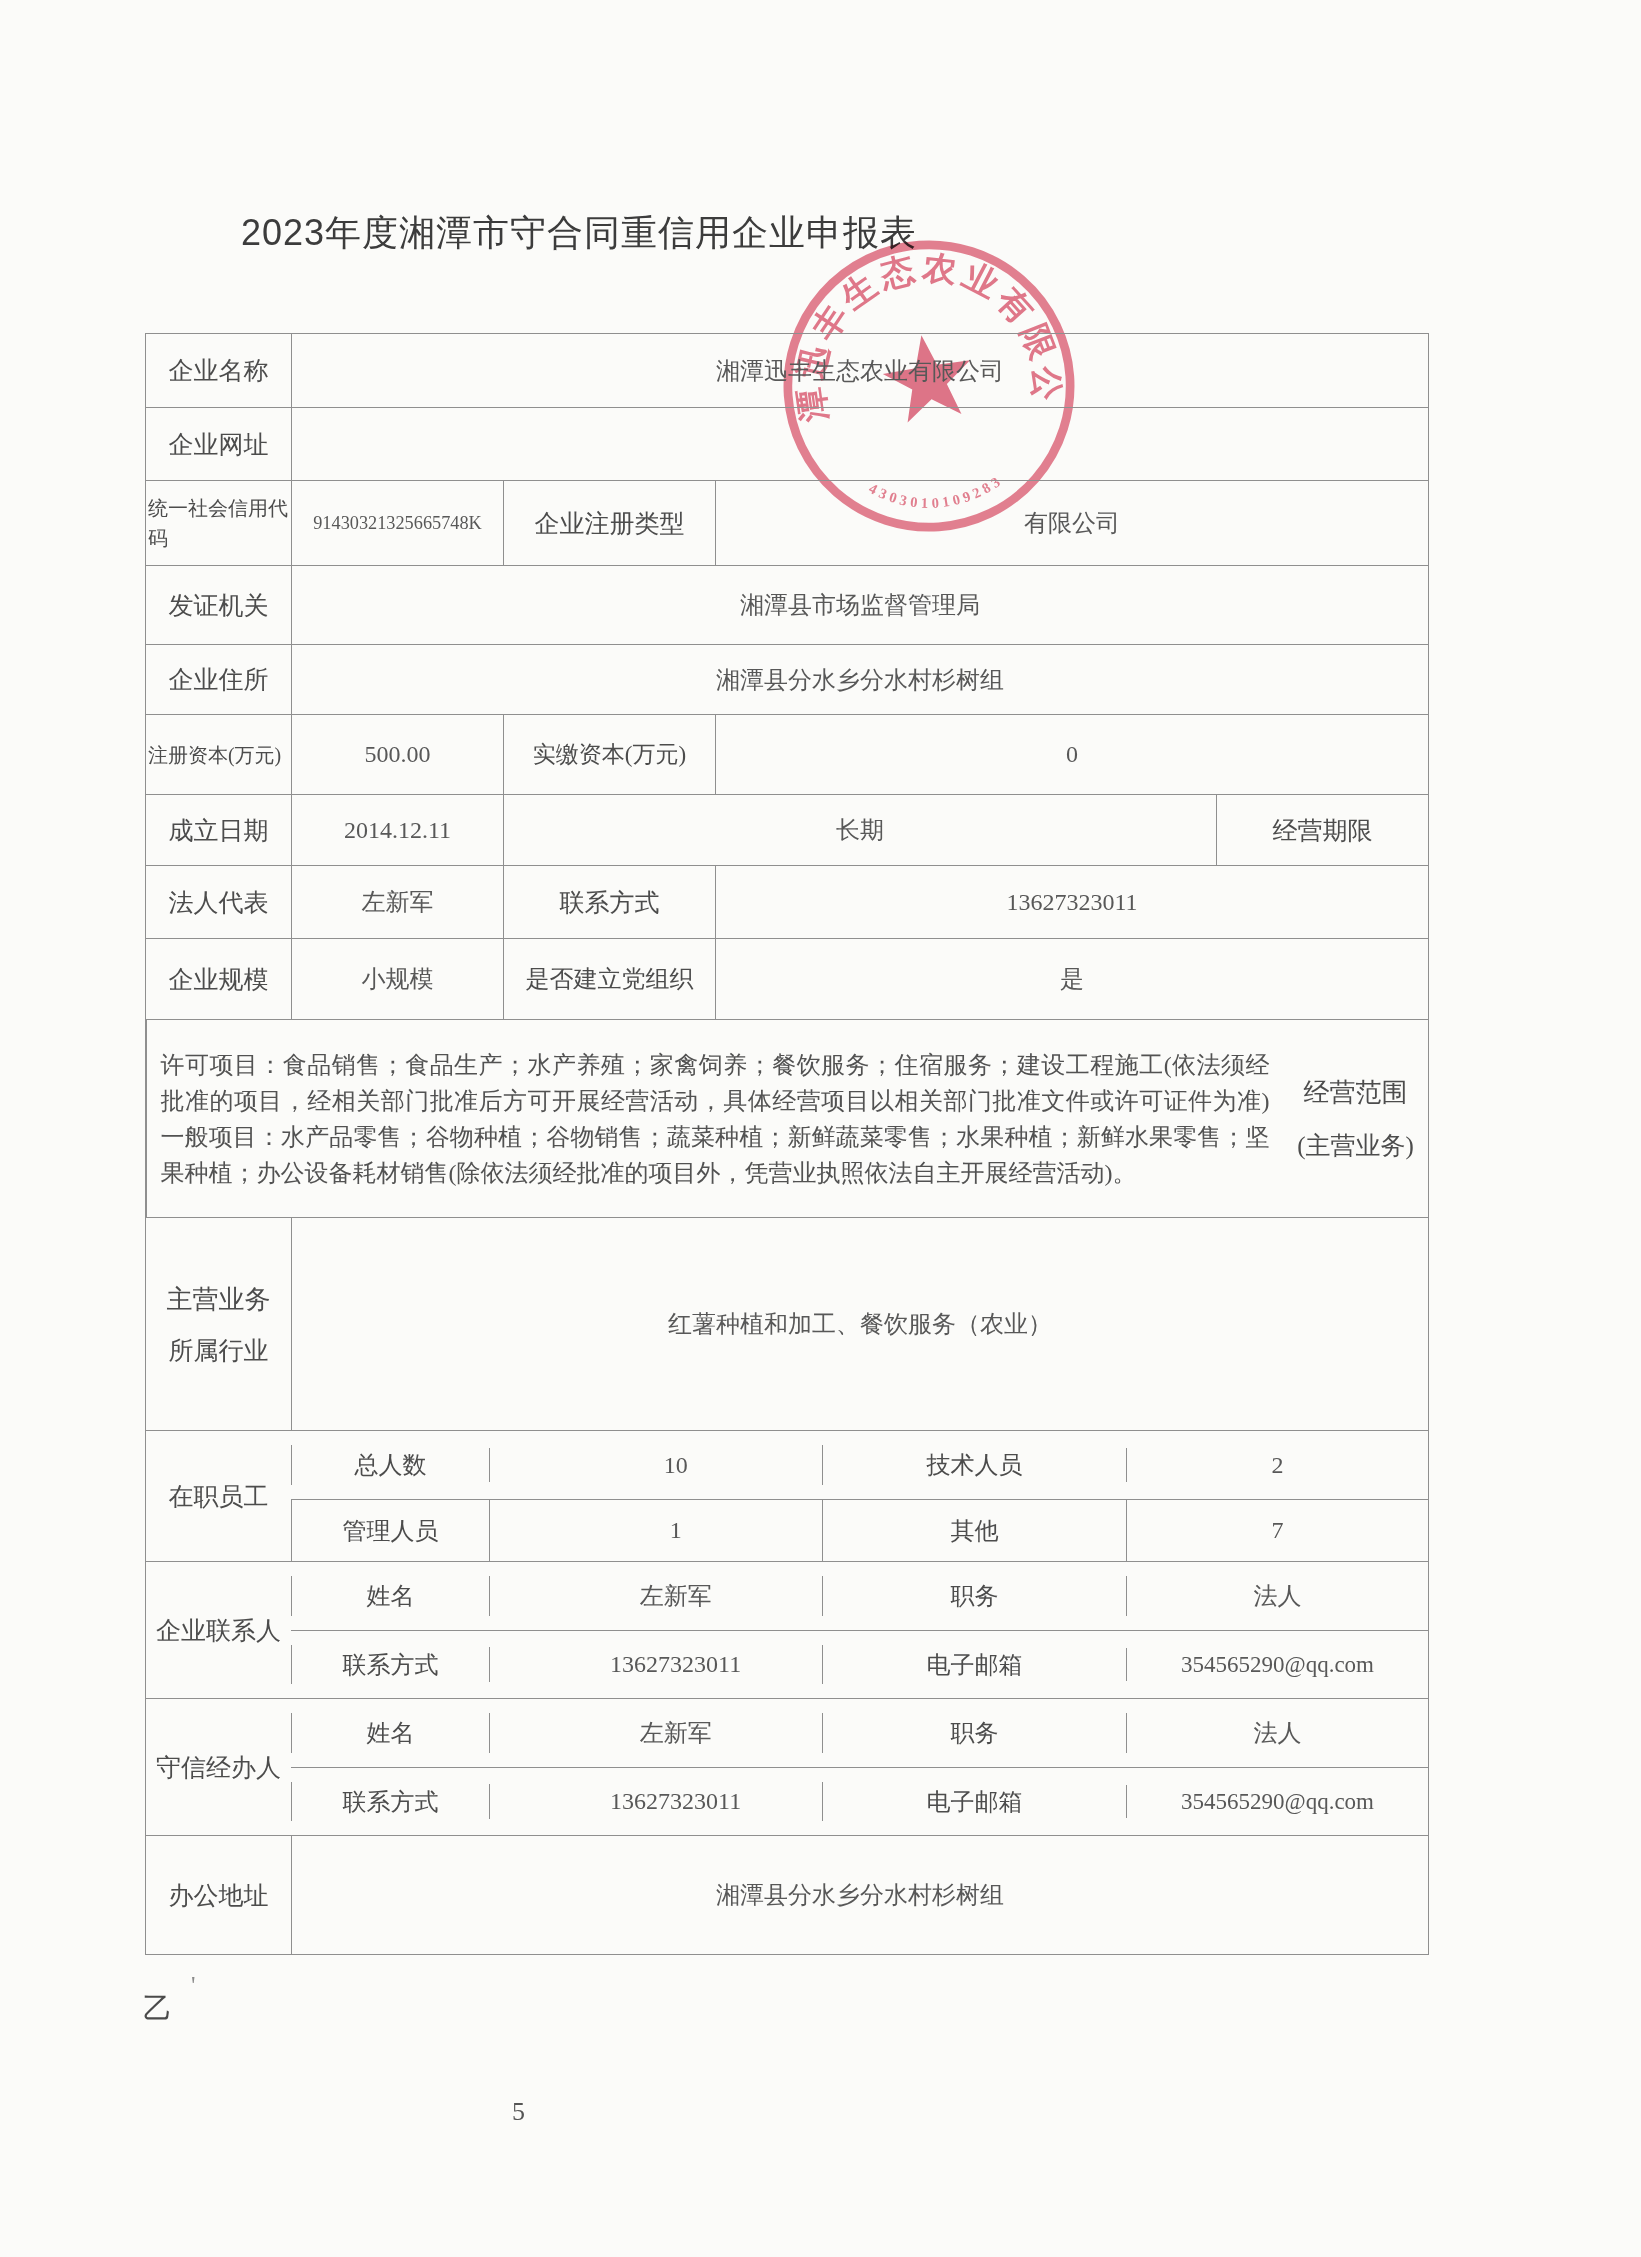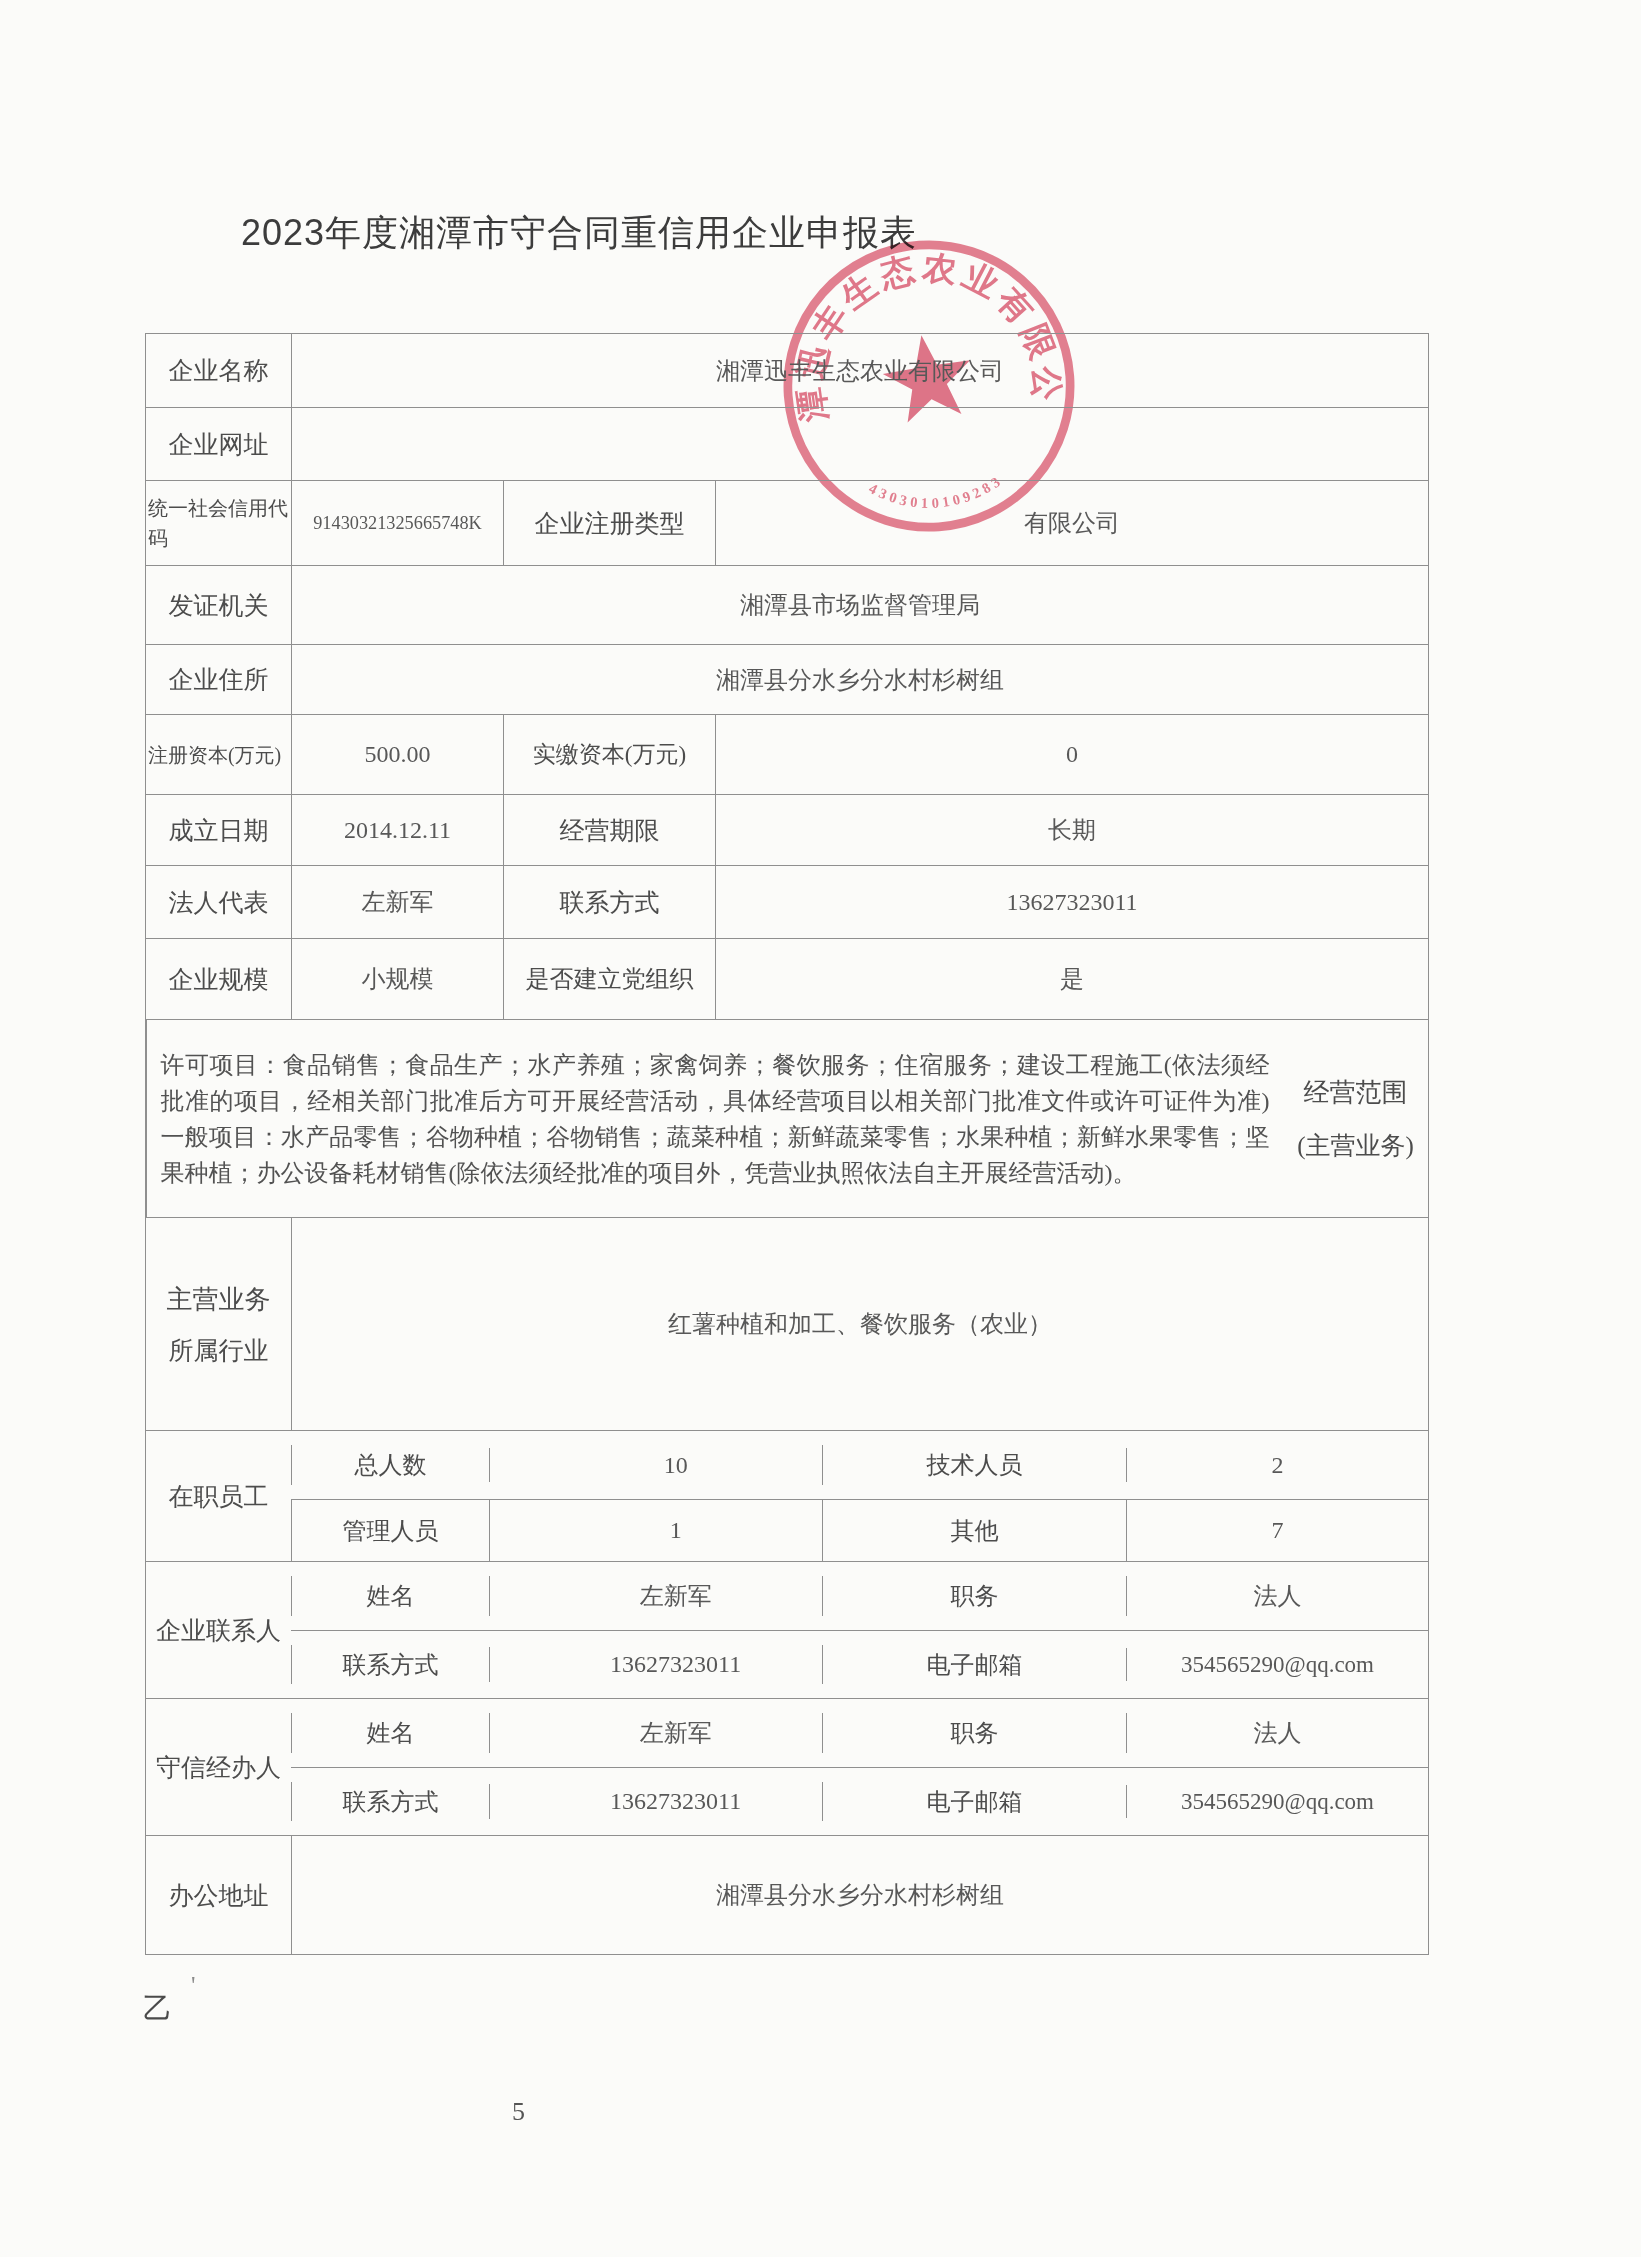--- a/index.html
+++ b/index.html
@@ -158,22 +158,22 @@
       <div class="cell w2 val">500.00</div>
       <div class="cell w3 narrow">
           <span>实缴资本(万元)</span>
         </div>
       <div class="cell wflex val">0</div>
     </div>
 
     <div class="row h-founded">
       <div class="cell cfirst lblcell">成立日期</div>
       <div class="cell w2 val">2014.12.11</div>
+      <div class="cell wflex val">长期</div>
       <div class="cell w3" style="font-size:25px;">经营期限</div>
-      <div class="cell wflex val">长期</div>
     </div>
 
     <div class="row h-legal">
       <div class="cell cfirst lblcell">法人代表</div>
       <div class="cell w2 val">左新军</div>
       <div class="cell w3" style="font-size:25px;">联系方式</div>
       <div class="cell wflex val">13627323011</div>
     </div>
 
     <div class="row h-scale">

